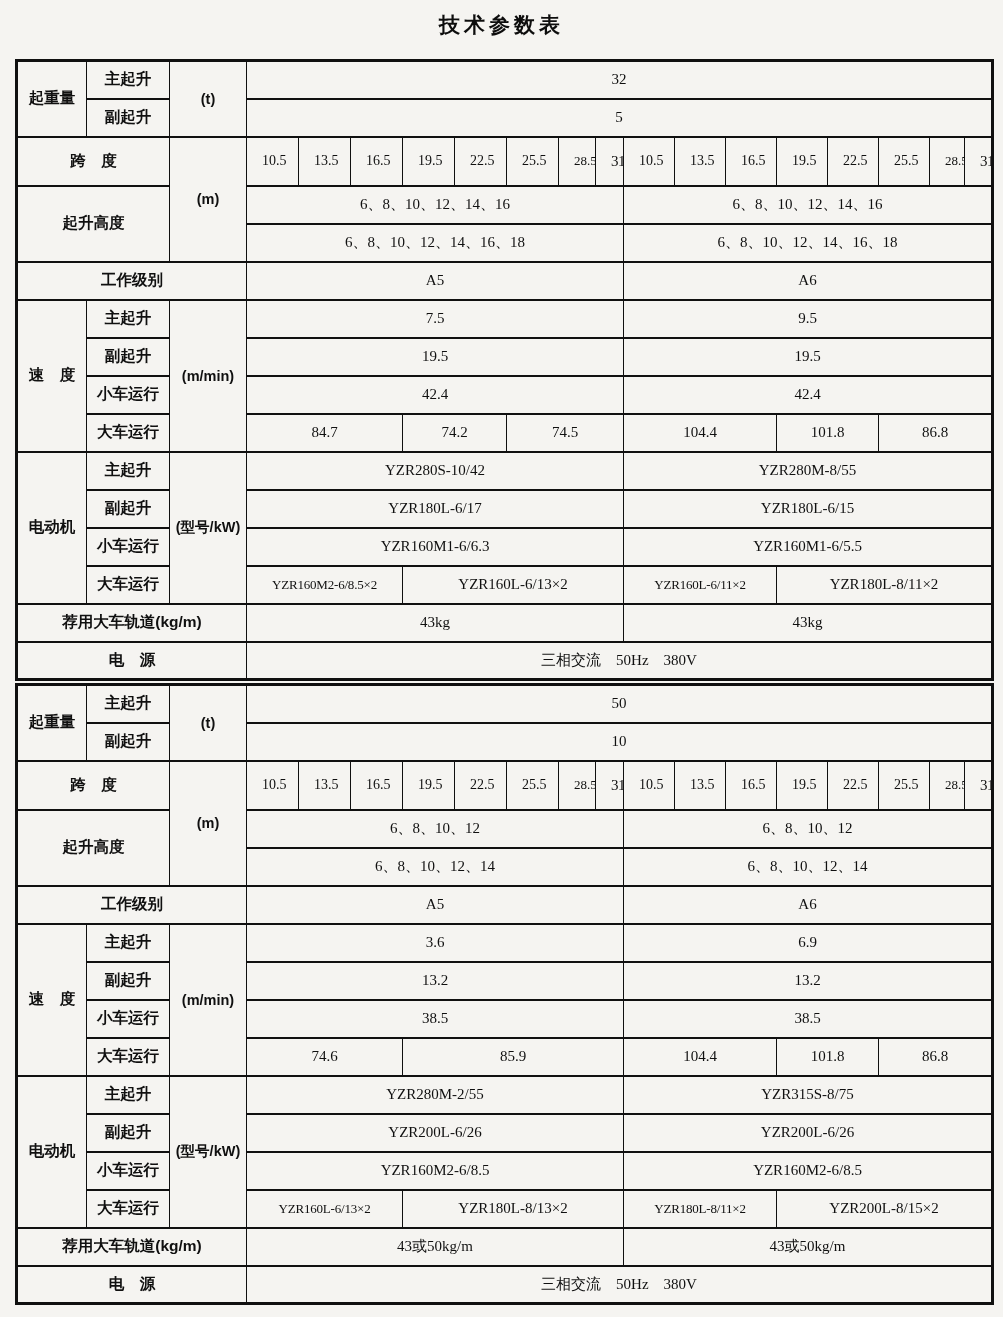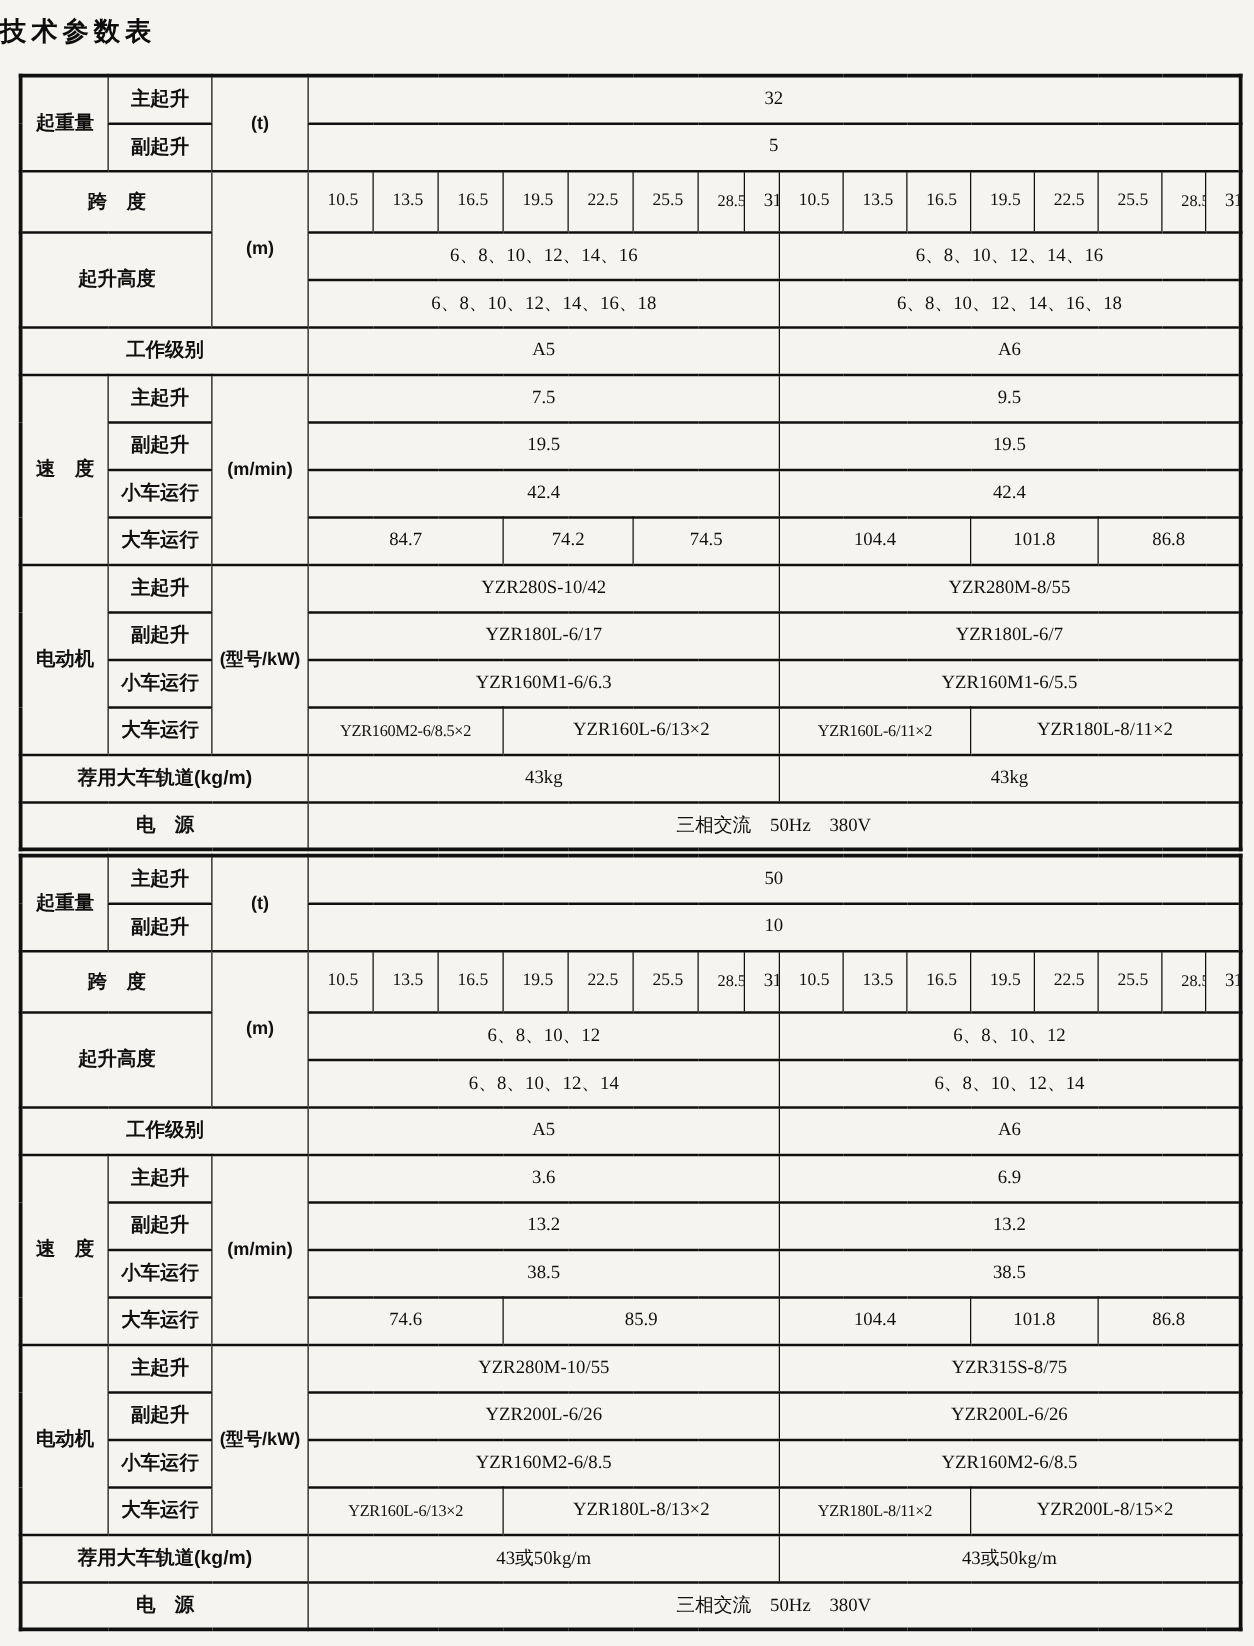--- a/index.html
+++ b/index.html
@@ -11,21 +11,21 @@
     font-family: "Liberation Sans", "DejaVu Sans", sans-serif;
   }
   .page {
     width: 1003px;
     height: 1317px;
     position: relative;
     overflow: hidden;
   }
   h1.title {
     margin: 11px 0 20px 0;
-    text-align: left;
+    text-align: center;
     font-size: 21px;
     font-weight: bold;
     letter-spacing: 4px;
     color: #0d0d0d;
   }
   table.spec {
     border-collapse: collapse;
     table-layout: fixed;
     width: 972px;
     margin-left: 15px;
@@ -168,21 +168,21 @@
     <tr>
       <th class="lbl" rowspan="4">电动机</th>
       <th class="lbl">主起升</th>
       <th class="lbl unit" rowspan="4">(型号/kW)</th>
       <td class="val bl2" colspan="8">YZR280S-10/42</td>
       <td class="val bl2" colspan="8">YZR280M-8/55</td>
     </tr>
     <tr>
       <th class="lbl">副起升</th>
       <td class="val bl2" colspan="8">YZR180L-6/17</td>
-      <td class="val bl2" colspan="8">YZR180L-6/7</td>
+      <td class="val bl2" colspan="8">YZR180L-6/15</td>
     </tr>
     <tr>
       <th class="lbl">小车运行</th>
       <td class="val bl2" colspan="8">YZR160M1-6/6.3</td>
       <td class="val bl2" colspan="8">YZR160M1-6/5.5</td>
     </tr>
     <tr>
       <th class="lbl">大车运行</th>
       <td class="val tight bl2" colspan="3">YZR160M2-6/8.5×2</td>
       <td class="val" colspan="5">YZR160L-6/13×2</td>
@@ -290,21 +290,21 @@
       <td class="val bl2" colspan="3">74.6</td>
       <td class="val" colspan="5">85.9</td>
       <td class="val bl2" colspan="3">104.4</td>
       <td class="val" colspan="2">101.8</td>
       <td class="val" colspan="3">86.8</td>
     </tr>
     <tr>
       <th class="lbl" rowspan="4">电动机</th>
       <th class="lbl">主起升</th>
       <th class="lbl unit" rowspan="4">(型号/kW)</th>
-      <td class="val bl2" colspan="8">YZR280M-10/55</td>
+      <td class="val bl2" colspan="8">YZR280M-2/55</td>
       <td class="val bl2" colspan="8">YZR315S-8/75</td>
     </tr>
     <tr>
       <th class="lbl">副起升</th>
       <td class="val bl2" colspan="8">YZR200L-6/26</td>
       <td class="val bl2" colspan="8">YZR200L-6/26</td>
     </tr>
     <tr>
       <th class="lbl">小车运行</th>
       <td class="val bl2" colspan="8">YZR160M2-6/8.5</td>

